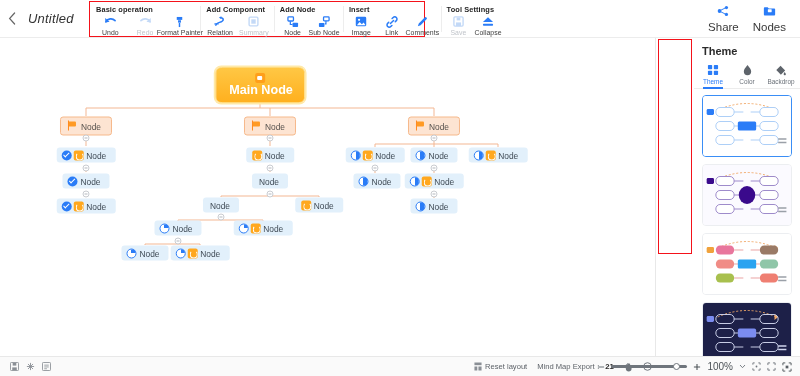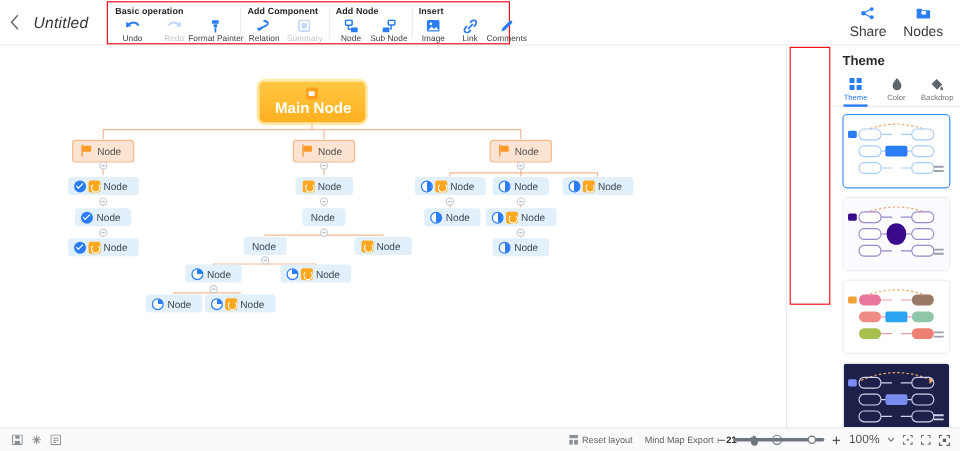--- a/index.html
+++ b/index.html
@@ -400,20 +400,45 @@
             </span>
           <span class="tool-lbl">Link</span>
         </div>
         <div class="tool-btn ">
           <span class="tool-ico">
               <svg width="12" height="12" viewBox="0 0 13 13">
                 <path d="M2 11l1-3 6.4-6.4a1.4 1.4 0 012 2L5 10z" fill="currentColor"></path>
               </svg>
             </span>
           <span class="tool-lbl">Comments</span>
+        </div>
+    </div>
+  </div>
+  <div class="tool-group">
+    <div class="tg-title">Tool Settings</div>
+    <div class="tg-items">
+
+        <div class="tool-btn disabled">
+          <span class="tool-ico">
+              <svg width="11" height="11" viewBox="0 0 12 12">
+                <rect x="1" y="1" width="10" height="10" rx="1.2" fill="none" stroke="currentColor" stroke-width="1.5"></rect>
+                <rect x="4" y="1.6" width="4" height="3.2" fill="currentColor"></rect>
+                <rect x="3.2" y="7" width="5.6" height="4" fill="currentColor"></rect>
+              </svg>
+            </span>
+          <span class="tool-lbl">Save</span>
+        </div>
+        <div class="tool-btn ">
+          <span class="tool-ico">
+              <svg width="12" height="11" viewBox="0 0 13 12">
+                <path d="M6.5 1.4L12 6.6H1z" fill="currentColor"></path>
+                <rect x="1" y="8.4" width="11" height="2.2" rx=".8" fill="currentColor"></rect>
+              </svg>
+            </span>
+          <span class="tool-lbl">Collapse</span>
         </div>
     </div>
   </div>
     </div>
 
   <div class="canvas">
     <svg class="edges" width="655" height="318">
       <g fill="none" stroke="#f3b793" stroke-width="1">
 
         <path d="M260 60 L260 70"></path>

